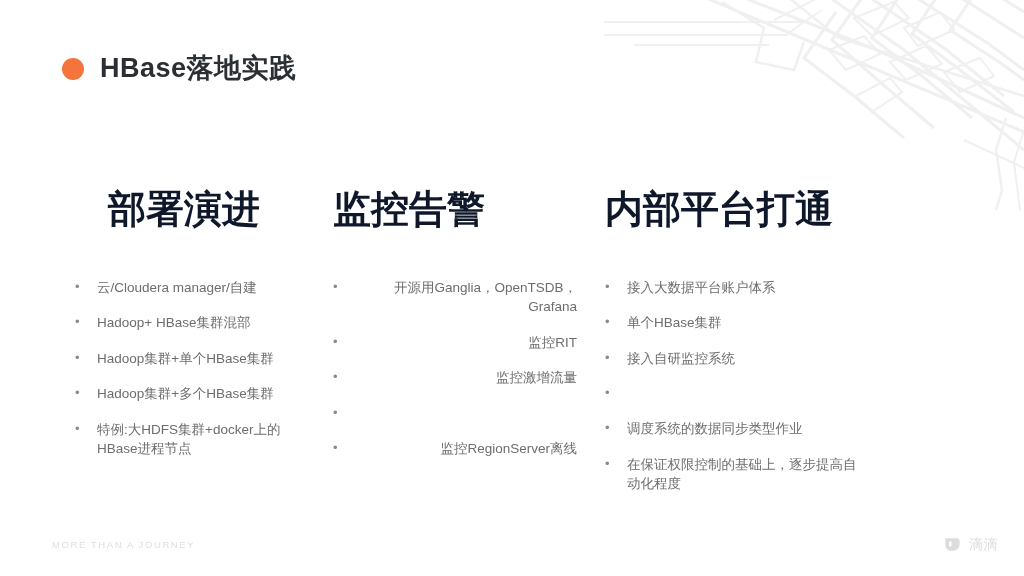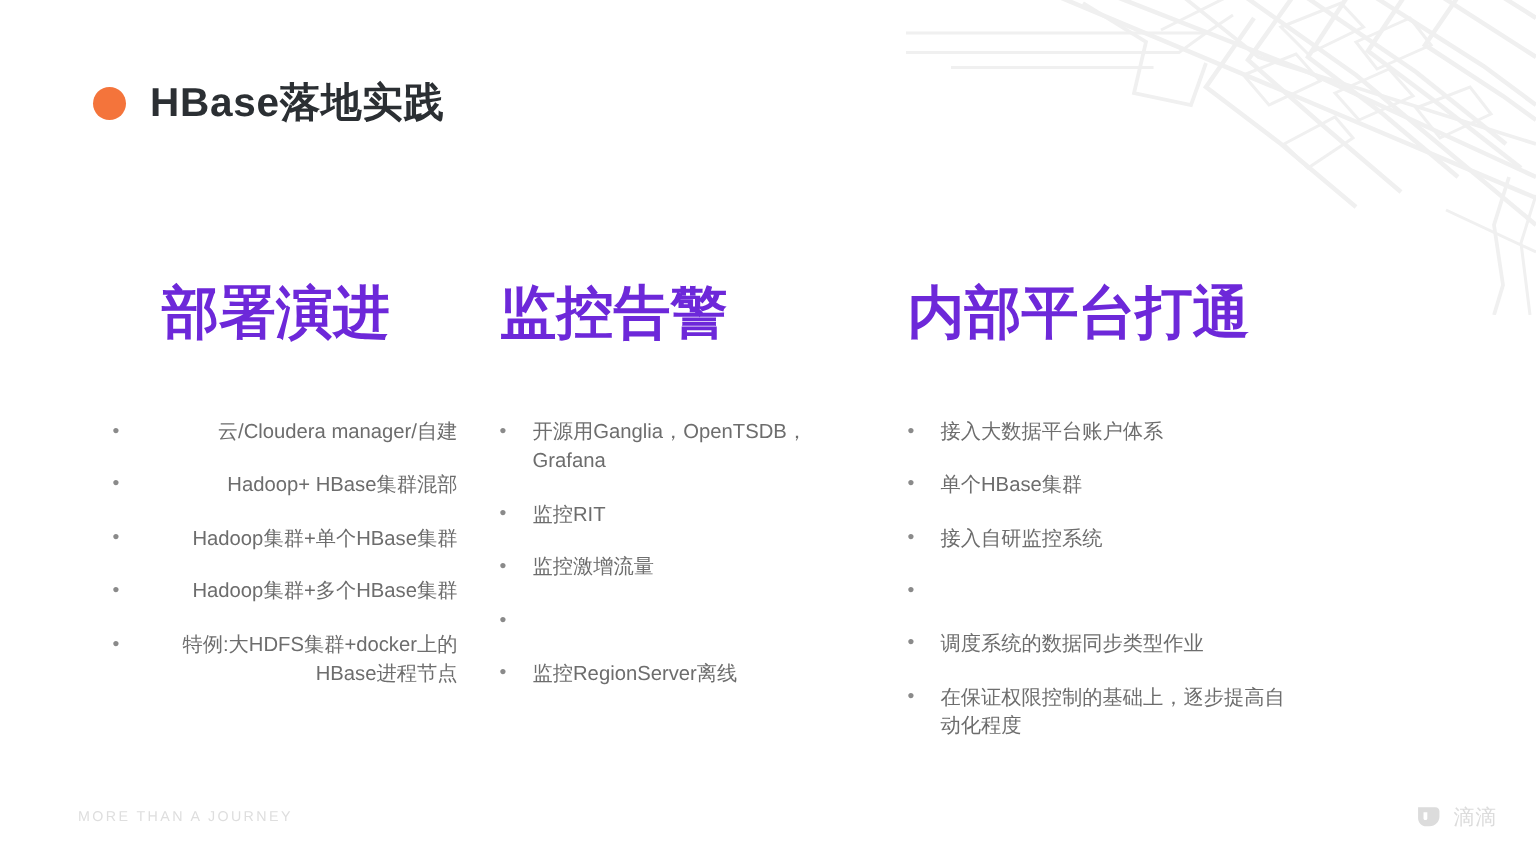--- a/index.html
+++ b/index.html
@@ -64,21 +64,21 @@
   .column {
     box-sizing: border-box;
   }
   .col-1 { width: 305px; padding-left: 75px; }
   .col-2 { width: 300px; padding-left: 28px; }
   .col-3 { width: 419px; padding-left: 0px; }
 
   .col-heading {
     font-size: 38px;
     line-height: 1.25;
-    color: #6d28d9;
+    color: #0f172a;
     margin: 0 0 44px 0;
     white-space: nowrap;
   }
   .col-1 .col-heading { padding-left: 33px; }
   .col-2 .col-heading { padding-left: 0px; }
   .col-3 .col-heading { padding-left: 0px; }
 
   .bullet-list {
     list-style: none;
     margin: 0;
@@ -96,22 +96,22 @@
     flex: none;
     width: 22px;
     text-align: left;
     color: #8a8a8a;
     font-size: 13px;
     line-height: 1.45;
   }
   .bullet-text {
     flex: 1;
   }
-  .col-1 .bullet-text { max-width: 212px; text-align: right; }
-  .col-2 .bullet-text { max-width: 222px; }
+  .col-1 .bullet-text { max-width: 212px; }
+  .col-2 .bullet-text { max-width: 222px; text-align: right; }
   .col-3 .bullet-text { max-width: 240px; }
 
   
   .footer-tagline {
     position: absolute;
     left: 52px;
     bottom: 26px;
     font-size: 9.5px;
     letter-spacing: 1.6px;
     color: #dedede;

